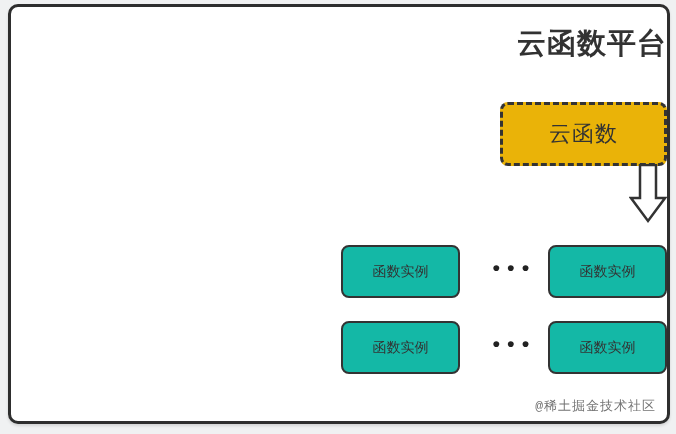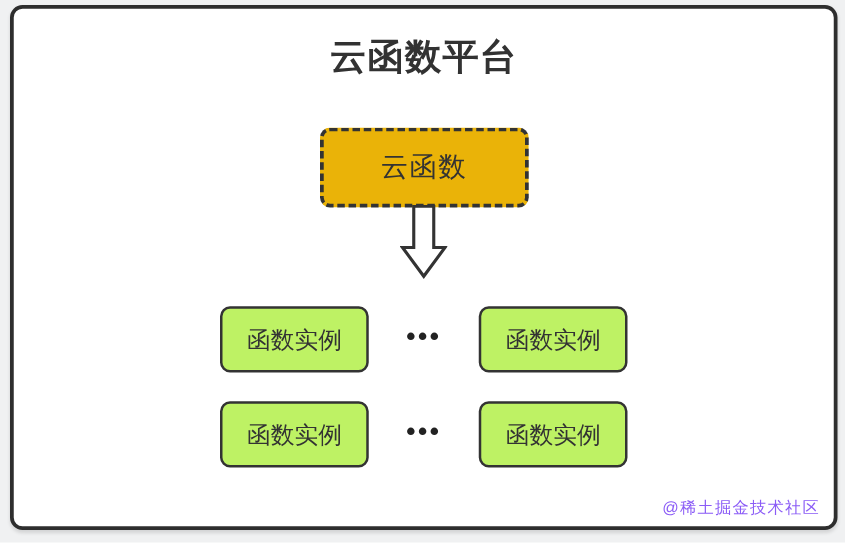--- a/index.html
+++ b/index.html
@@ -19,21 +19,22 @@
     left: 8px;
     top: 4px;
     width: 656px;
     height: 414px;
     background: #ffffff;
     border: 3px solid #2e2e2e;
     border-radius: 10px;
     box-shadow: 0 2px 3px rgba(0,0,0,0.12);
     display: flex;
     flex-direction: column;
-    align-items: center;
+    align-items: flex-end;
+    font-family: Liberation Mono, monospace;
   }
   .title {
     margin: 21px 0 0 0;
     font-size: 29px;
     line-height: 36px;
     font-weight: bold;
     color: #323232;
     letter-spacing: 1px;
   }
   .dashed-box {
@@ -65,43 +66,43 @@
     display: flex;
     align-items: center;
     gap: 30px;
   }
   .node {
     box-sizing: border-box;
     width: 119px;
     height: 53px;
     border: 2px solid #333333;
     border-radius: 8px;
-    background: #bef264;
+    background: #14b8a6;
     display: flex;
     align-items: center;
     justify-content: center;
-    font-size: 19px;
+    font-size: 14px;
     color: #333333;
   }
   .dots {
     width: 28px;
     text-align: center;
     font-size: 21px;
     font-weight: bold;
     color: #222222;
     letter-spacing: 2px;
     line-height: 1;
     padding-bottom: 4px;
   }
   .watermark {
     position: absolute;
     right: 11px;
     bottom: 6px;
     font-size: 13px;
-    color: #8b5cf6;
+    color: #737373;
     letter-spacing: 1px;
   }
 </style>
 </head>
 <body>
 
 <div class="frame">
 
   <h1 class="title">云函数平台</h1>
 

